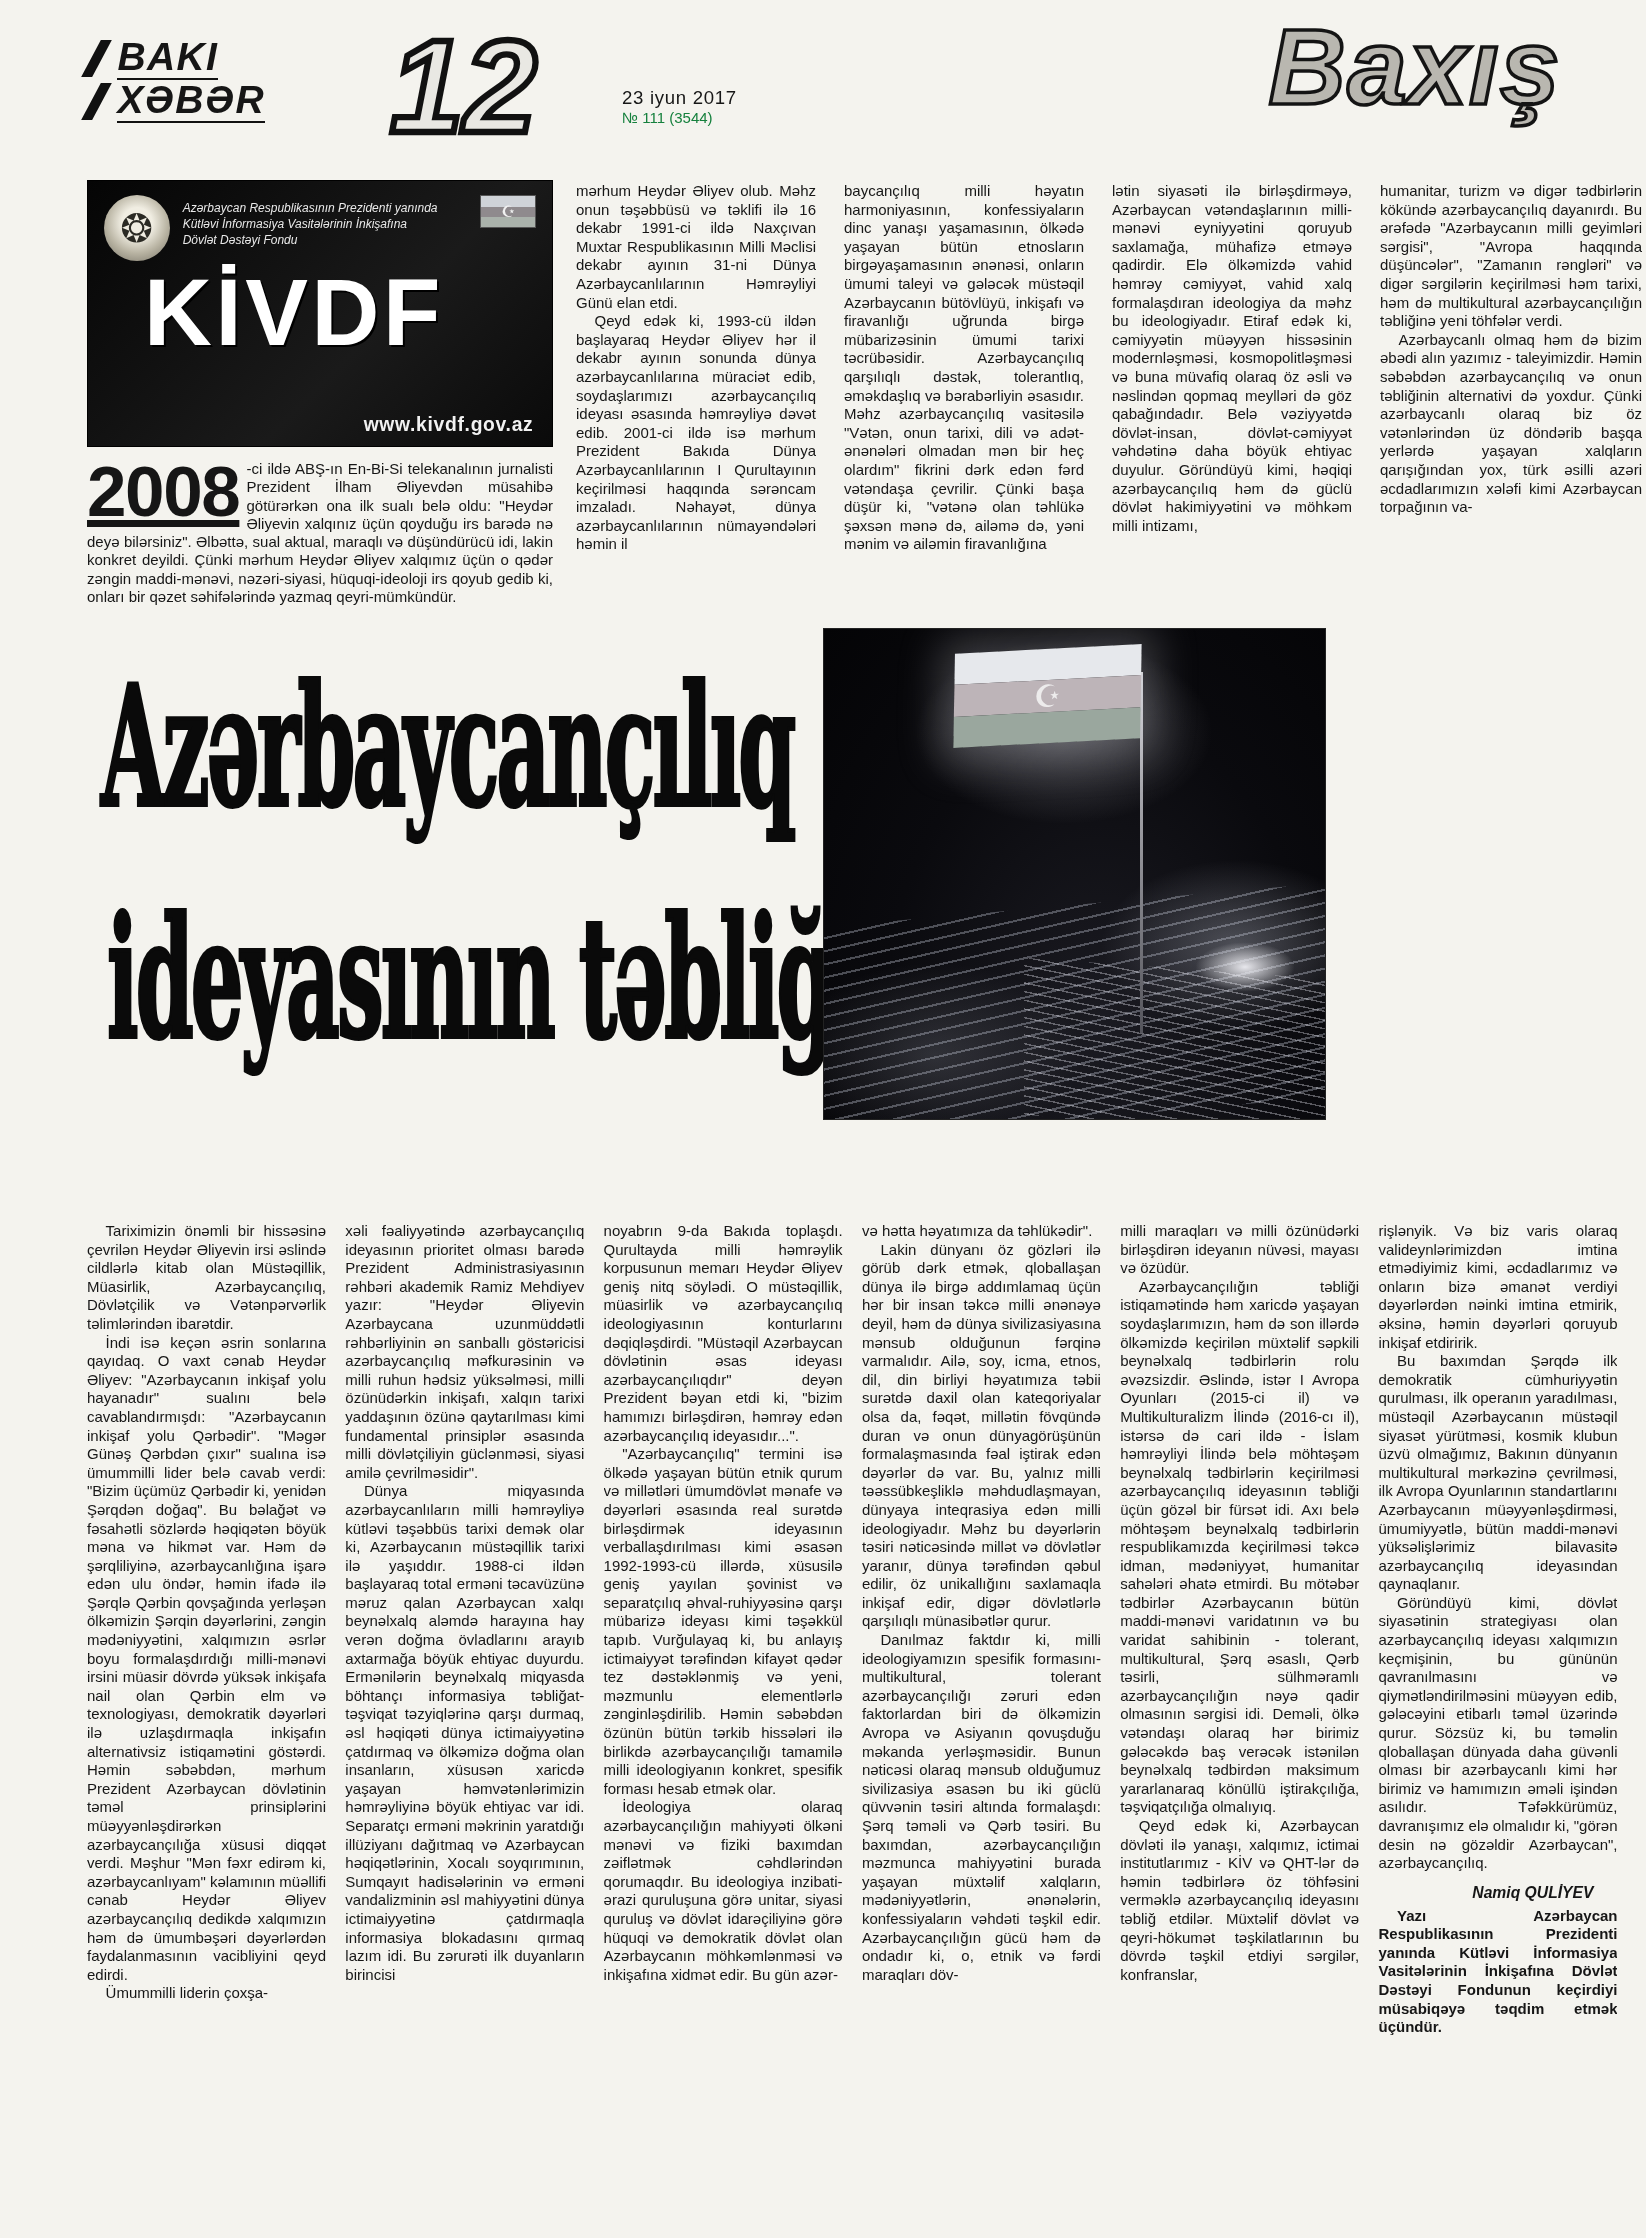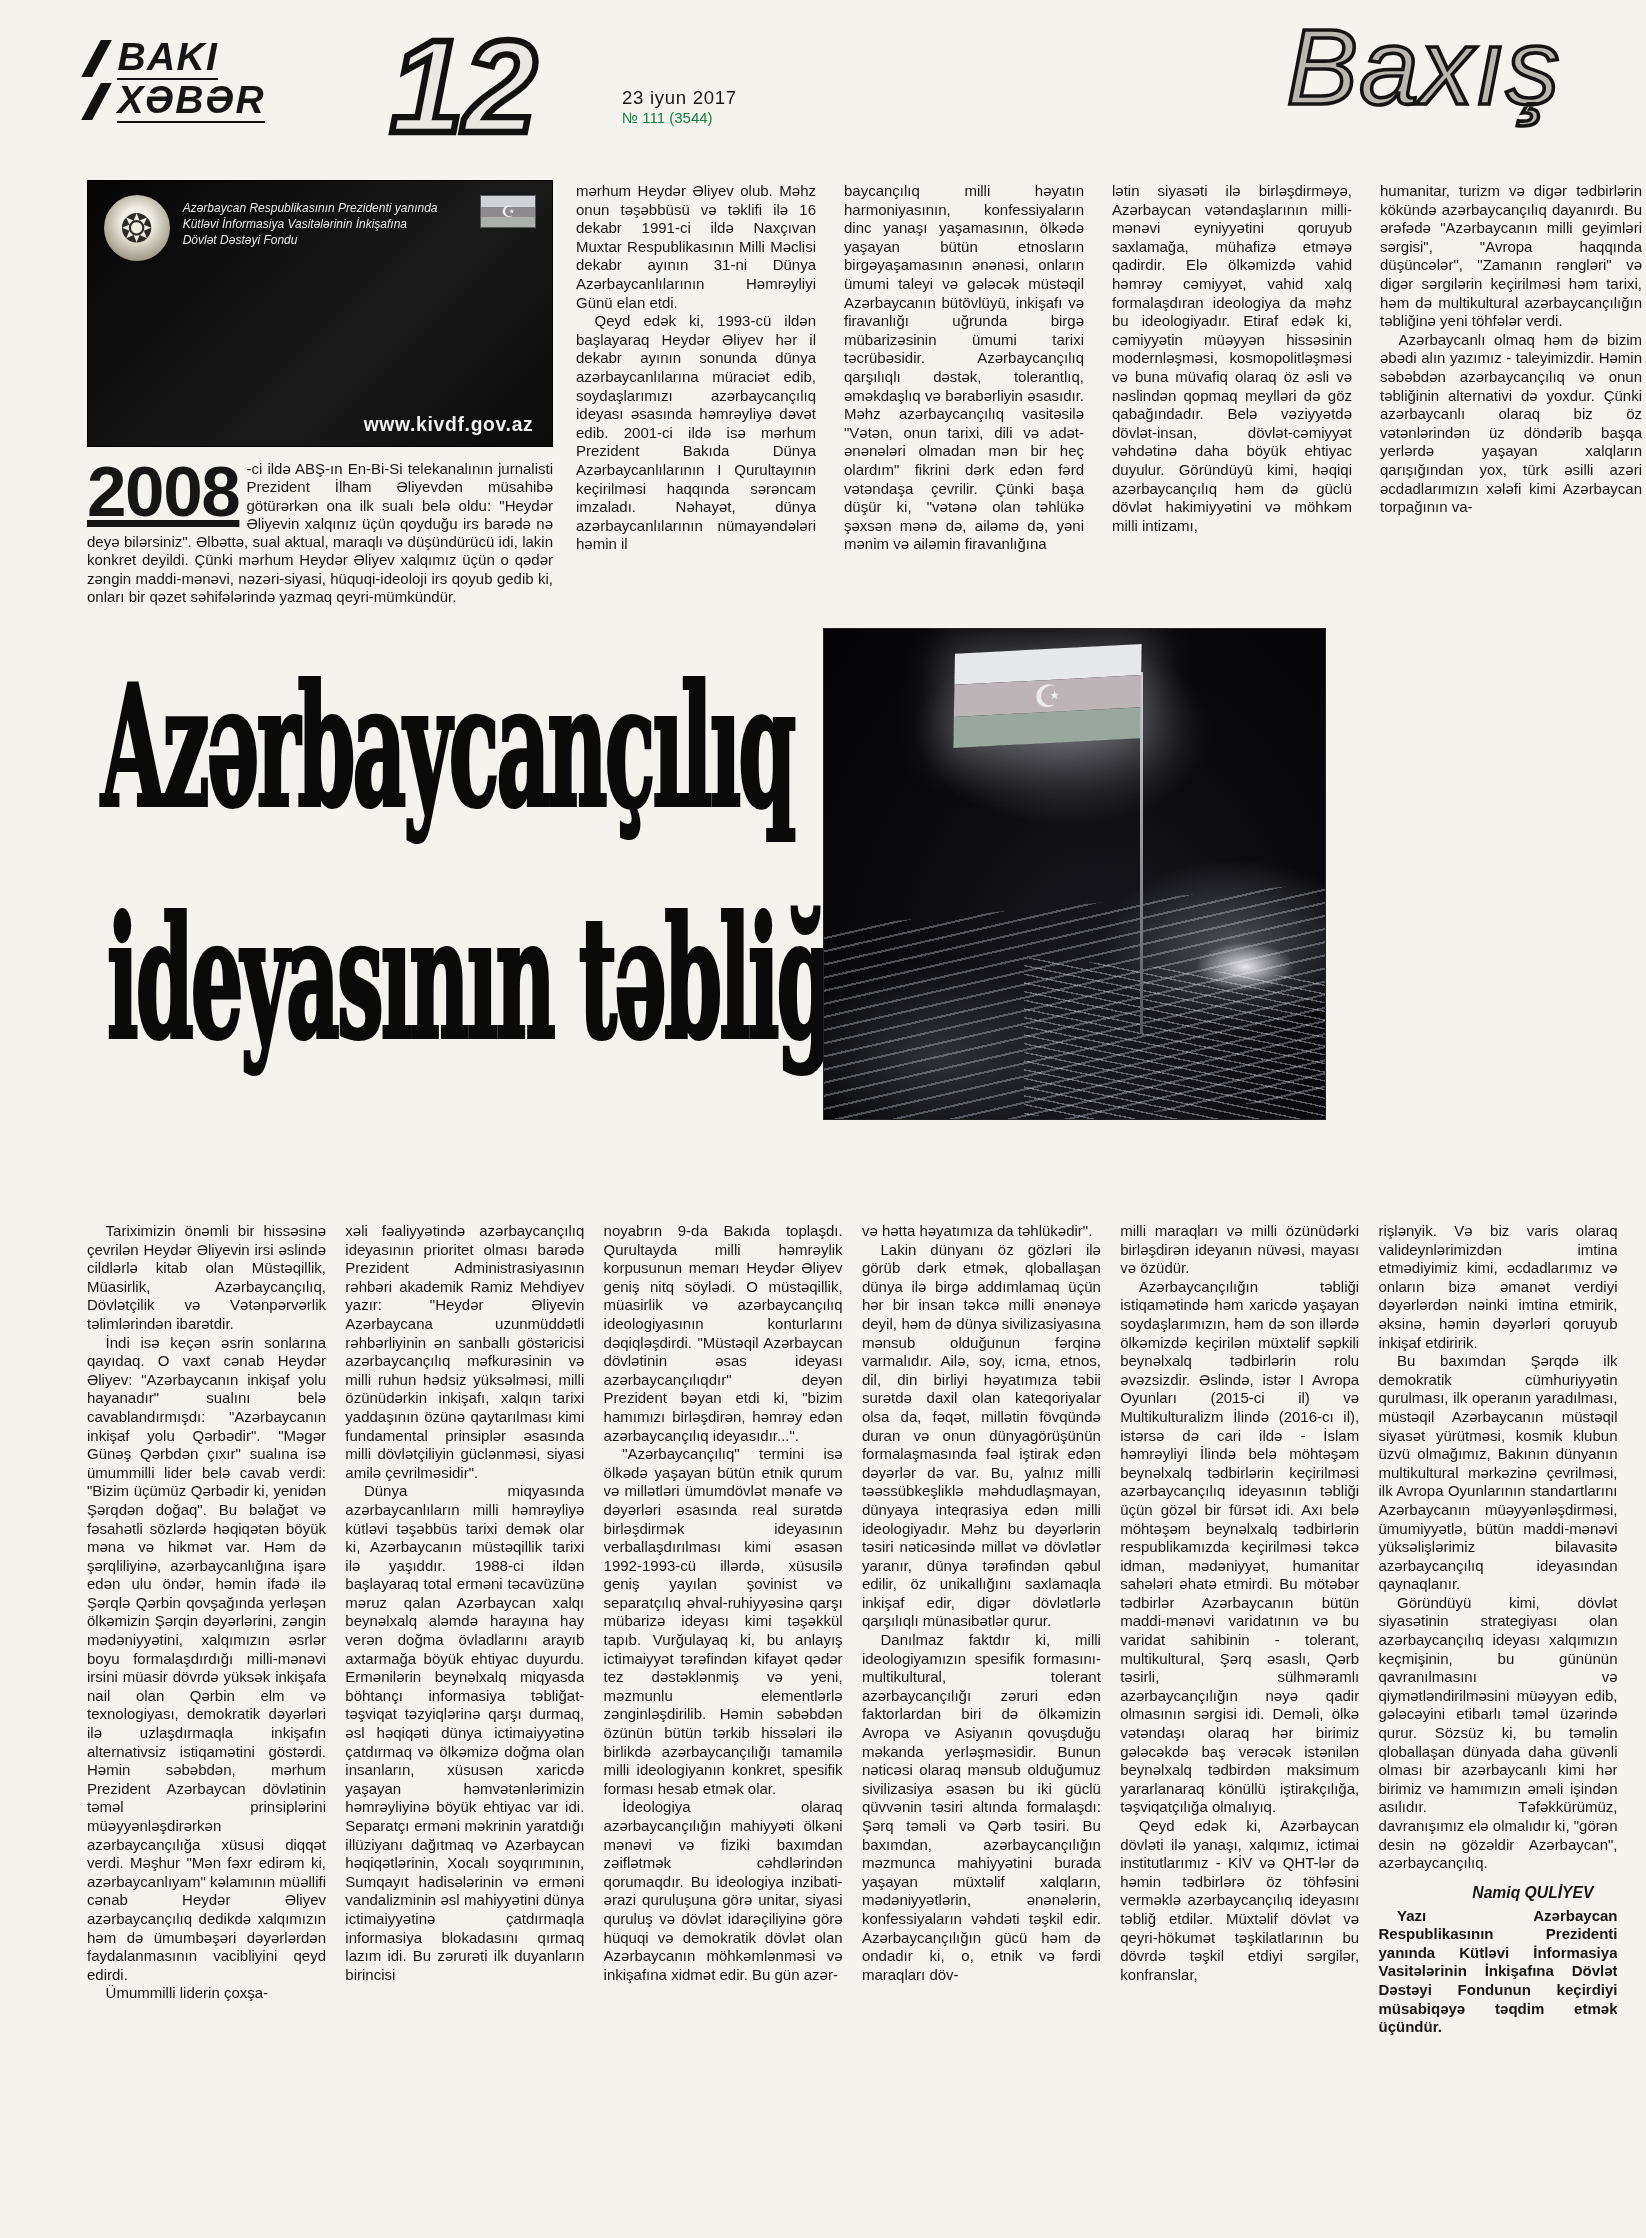--- a/index.html
+++ b/index.html
@@ -18,21 +18,21 @@
   .pagenum {
     position:absolute; left:390px; top:21.4px;
     font-size:132px; font-weight:900; font-style:italic; line-height:1;
     color:#e9e8e3; -webkit-text-stroke:6.4px #111;
   }
   .dateblock { position:absolute; left:622px; top:86px; line-height:1.25; }
   .date-main { font-size:18.6px; letter-spacing:0.7px; }
   .date-issue { font-size:15px; color:#15803d; }
   .section-logo {
     position:absolute; right:86px; top:14.3px;
-    font-size:107px; font-weight:400; font-style:italic; line-height:1;
+    font-size:107px; font-weight:700; font-style:italic; line-height:1;
     color:#b9b7b0; -webkit-text-stroke:3.6px #141414; letter-spacing:1.4px;
   }
 
   
   .kivdf { position:absolute; left:87px; top:180px; width:466px; height:267px;
            background:linear-gradient(135deg,#050505 0%,#1a1a1a 60%,#0a0a0a 100%);
            color:#fff; border:1.4px solid #000; }
   .kivdf-top { display:flex; align-items:flex-start; gap:13px; padding:14.3px 15.7px 0 15.7px; }
   .kivdf-emblem { width:66px; height:66px; border-radius:50%; flex:0 0 auto;
     background:radial-gradient(circle at 50% 42%, #f0ede2 0 30%, #b9b4a3 60%, #6e6a5e 100%);
@@ -124,20 +124,21 @@
       <div class="kivdf-caption" data-bind="kivdf.fund_caption">Azərbaycan Respublikasının Prezidenti yanında
 Kütləvi İnformasiya Vasitələrinin İnkişafına
 Dövlət Dəstəyi Fondu</div>
       <div class="kivdf-flag">
         <div class="kf kf1"></div>
         <div class="kf kf2"></div>
         <div class="kf kf3"></div>
         <div class="kf-cres" data-bind="kivdf.crescent_glyph">☪</div>
       </div>
     </div>
+    <div class="kivdf-logo" data-bind="kivdf.logo">KİVDF</div>
     <div class="kivdf-site" data-bind="kivdf.website">www.kivdf.gov.az</div>
   </div>
 
   <div class="lead">
     <span class="dropcap" data-bind="lead.dropcap">2008</span><span data-bind="lead.text">-ci ildə ABŞ-ın En-Bi-Si telekanalının jurnalisti Prezident İlham Əliyevdən müsahibə götürərkən ona ilk sualı belə oldu: "Heydər Əliyevin xalqınız üçün qoyduğu irs barədə nə deyə bilərsiniz". Əlbəttə, sual aktual, maraqlı və düşündürücü idi, lakin konkret deyildi. Çünki mərhum Heydər Əliyev xalqımız üçün o qədər zəngin maddi-mənəvi, nəzəri-siyasi, hüquqi-ideoloji irs qoyub gedib ki, onları bir qəzet səhifələrində yazmaq qeyri-mümkündür.</span>
   </div>
 
   <div class="topcols">
     <div class="tcol cont" data-bind-list="top_columns.0.paragraphs">
         <p>mərhum Heydər Əliyev olub. Məhz onun təşəbbüsü və təklifi ilə 16 dekabr 1991-ci ildə Naxçıvan Muxtar Respublikasının Milli Məclisi dekabr ayının 31-ni Dünya Azərbaycanlılarının Həmrəyliyi Günü elan etdi.</p>

